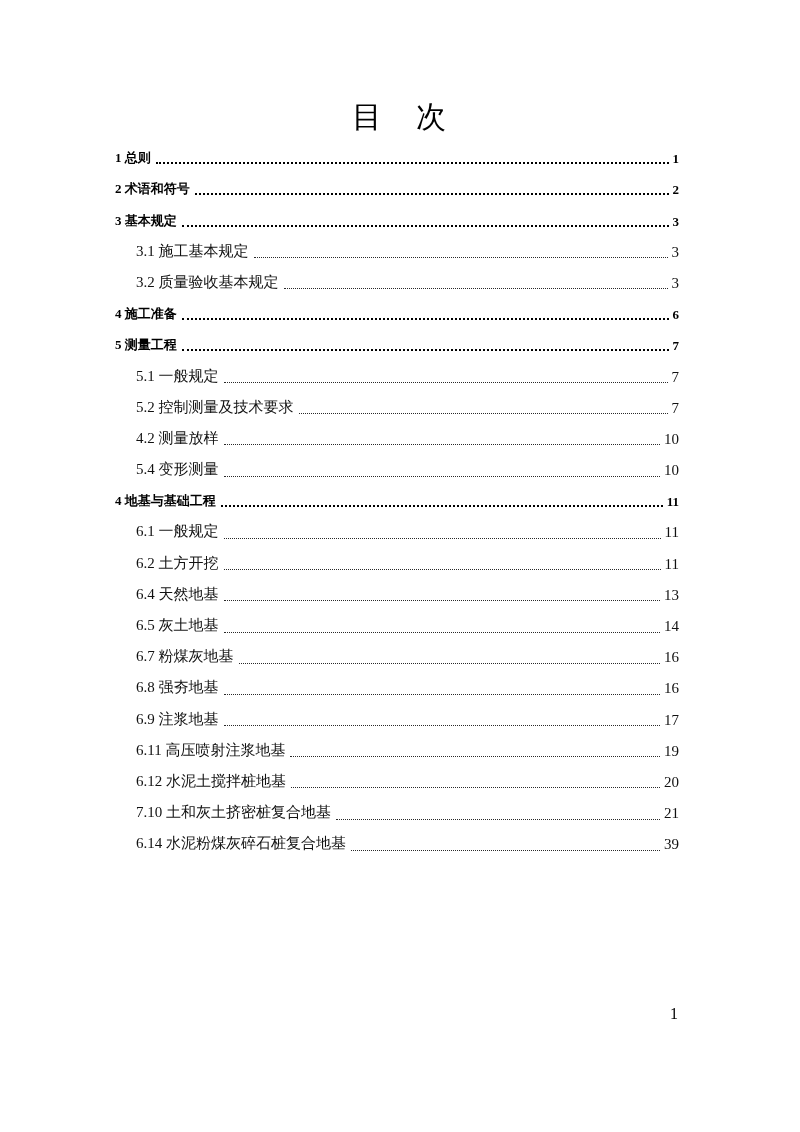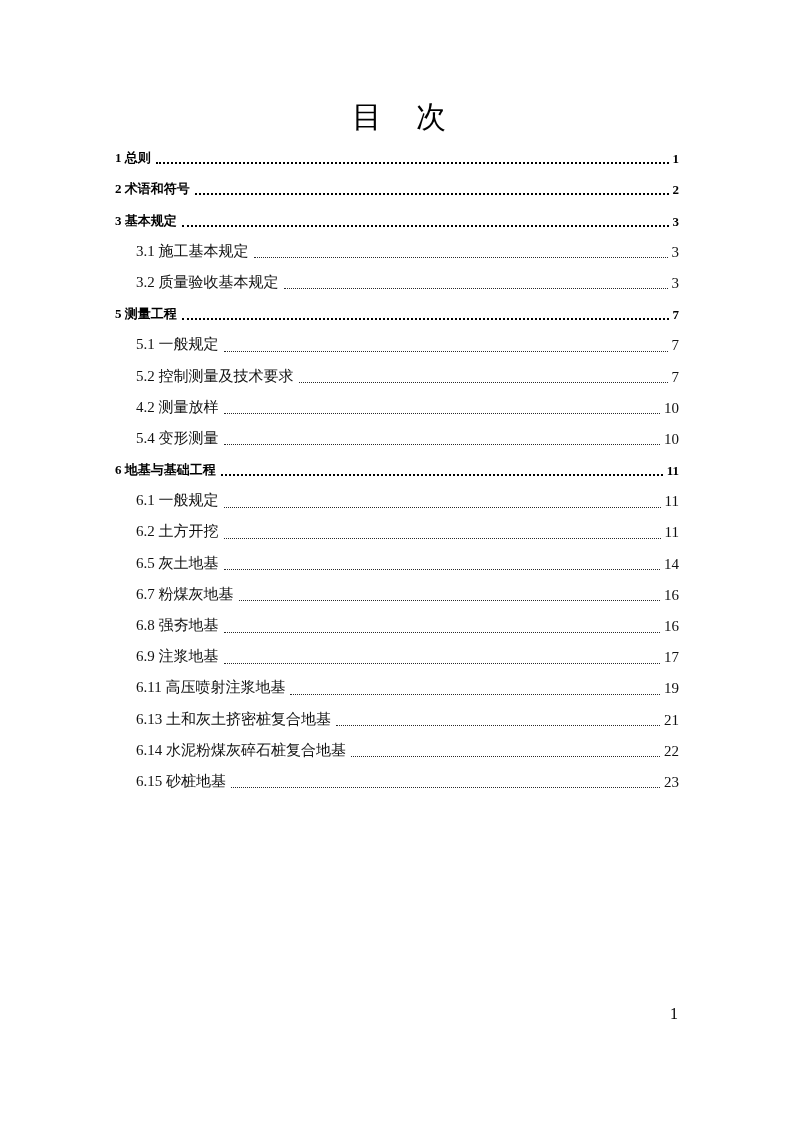--- a/index.html
+++ b/index.html
@@ -100,20 +100,25 @@
         <span class="toc-label">3.1 施工基本规定</span>
         <span class="toc-leader"></span>
         <span class="toc-page">3</span>
       </div>
       <div class="toc-row level-2">
         <span class="toc-label">3.2 质量验收基本规定</span>
         <span class="toc-leader"></span>
         <span class="toc-page">3</span>
       </div>
       <div class="toc-row level-1">
+        <span class="toc-label">4 施工准备</span>
+        <span class="toc-leader"></span>
+        <span class="toc-page">6</span>
+      </div>
+      <div class="toc-row level-1">
         <span class="toc-label">5 测量工程</span>
         <span class="toc-leader"></span>
         <span class="toc-page">7</span>
       </div>
       <div class="toc-row level-2">
         <span class="toc-label">5.1 一般规定</span>
         <span class="toc-leader"></span>
         <span class="toc-page">7</span>
       </div>
       <div class="toc-row level-2">
@@ -125,35 +130,40 @@
         <span class="toc-label">4.2 测量放样</span>
         <span class="toc-leader"></span>
         <span class="toc-page">10</span>
       </div>
       <div class="toc-row level-2">
         <span class="toc-label">5.4 变形测量</span>
         <span class="toc-leader"></span>
         <span class="toc-page">10</span>
       </div>
       <div class="toc-row level-1">
-        <span class="toc-label">6 地基与基础工程</span>
+        <span class="toc-label">4 地基与基础工程</span>
         <span class="toc-leader"></span>
         <span class="toc-page">11</span>
       </div>
       <div class="toc-row level-2">
         <span class="toc-label">6.1 一般规定</span>
         <span class="toc-leader"></span>
         <span class="toc-page">11</span>
       </div>
       <div class="toc-row level-2">
         <span class="toc-label">6.2 土方开挖</span>
         <span class="toc-leader"></span>
         <span class="toc-page">11</span>
       </div>
       <div class="toc-row level-2">
+        <span class="toc-label">6.4 天然地基</span>
+        <span class="toc-leader"></span>
+        <span class="toc-page">13</span>
+      </div>
+      <div class="toc-row level-2">
         <span class="toc-label">6.5 灰土地基</span>
         <span class="toc-leader"></span>
         <span class="toc-page">14</span>
       </div>
       <div class="toc-row level-2">
         <span class="toc-label">6.7 粉煤灰地基</span>
         <span class="toc-leader"></span>
         <span class="toc-page">16</span>
       </div>
       <div class="toc-row level-2">
@@ -165,31 +175,31 @@
         <span class="toc-label">6.9 注浆地基</span>
         <span class="toc-leader"></span>
         <span class="toc-page">17</span>
       </div>
       <div class="toc-row level-2">
         <span class="toc-label">6.11 高压喷射注浆地基</span>
         <span class="toc-leader"></span>
         <span class="toc-page">19</span>
       </div>
       <div class="toc-row level-2">
-        <span class="toc-label">6.13 土和灰土挤密桩复合地基</span>
+        <span class="toc-label">6.12 水泥土搅拌桩地基</span>
+        <span class="toc-leader"></span>
+        <span class="toc-page">20</span>
+      </div>
+      <div class="toc-row level-2">
+        <span class="toc-label">7.10 土和灰土挤密桩复合地基</span>
         <span class="toc-leader"></span>
         <span class="toc-page">21</span>
       </div>
       <div class="toc-row level-2">
         <span class="toc-label">6.14 水泥粉煤灰碎石桩复合地基</span>
         <span class="toc-leader"></span>
-        <span class="toc-page">22</span>
-      </div>
-      <div class="toc-row level-2">
-        <span class="toc-label">6.15 砂桩地基</span>
-        <span class="toc-leader"></span>
-        <span class="toc-page">23</span>
+        <span class="toc-page">39</span>
       </div>
     </div>
 
   <div class="page-footer-number">1</div>
 
 </div>
 
 </body></html>

